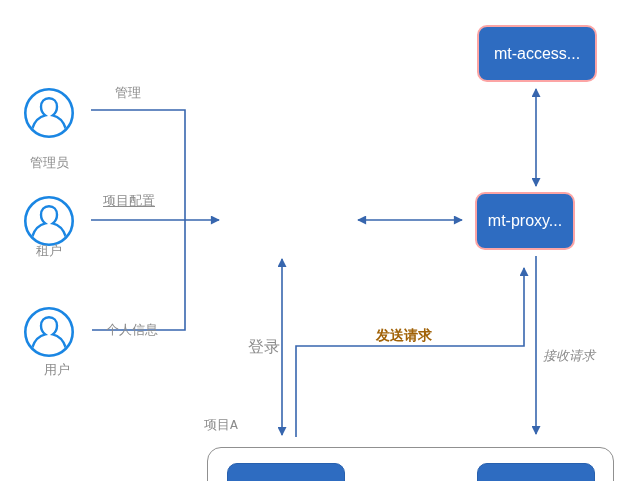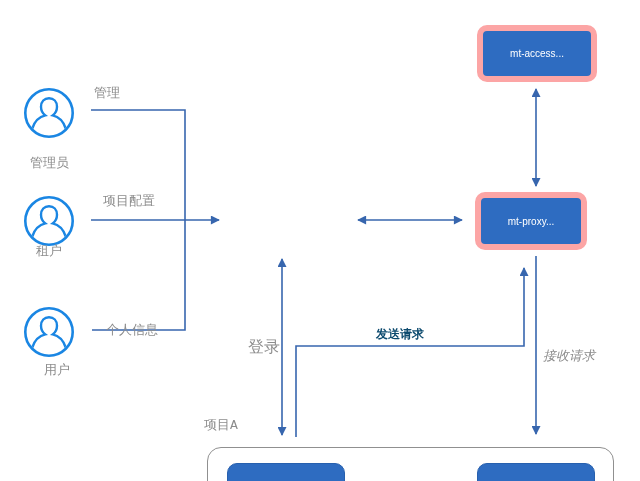--- a/index.html
+++ b/index.html
@@ -2,30 +2,30 @@
 <html><head>
 <meta charset="utf-8">
 <style>
   html,body{margin:0;padding:0;}
   body{font-family:"Liberation Sans","DejaVu Sans",sans-serif;background:#fff;}
   .canvas{position:relative;width:640px;height:481px;overflow:hidden;background:#ffffff;}
   .layer{position:absolute;left:0;top:0;width:640px;height:481px;}
   .node{
     position:absolute;
     background:#2E6CC1;
-    border:6px solid #fca5a5;
+    border:2px solid #fca5a5;
     border-radius:10px;
     color:#fff;
-    font-size:10px;
+    font-size:16px;
     display:flex;align-items:center;justify-content:center;
     box-sizing:border-box;
   }
   .node-access{left:477px;top:25px;width:120px;height:57px;}
   .node-ui{left:225px;top:191px;width:120px;height:60px;}
-  .node-proxy{left:475px;top:192px;width:112px;height:58px;}
+  .node-proxy{left:475px;top:192px;width:100px;height:58px;}
   .inner-box{
     position:absolute;
     background:#2E6CC1;
     border:1px solid #2760AE;
     border-radius:10px;
     box-sizing:border-box;
     width:118px;height:42px;
   }
   .inner-left{left:227px;top:463px;}
   .inner-right{left:477px;top:463px;}
@@ -37,30 +37,30 @@
     background:#ffffff;
     box-sizing:border-box;
   }
   .lbl{
     position:absolute;
     color:#8C8C8C;
     font-size:13px;
     white-space:nowrap;
     line-height:1;
   }
-  .lbl.strong{color:#0c4a6e;font-weight:bold;font-size:12px;}
+  .lbl.strong{color:#a16207;font-weight:bold;font-size:14px;}
   .actor-icon{position:absolute;width:52px;height:52px;}
   .icon-admin{left:23px;top:87px;}
   .icon-tenant{left:23px;top:195px;}
   .icon-user{left:23px;top:306px;}
   .name-admin{left:30px;top:156px;}
   .name-tenant{left:36px;top:244px;}
   .name-user{left:44px;top:363px;}
-  .act-manage{left:94px;top:86px;}
-  .act-config{left:103px;top:194px;}
+  .act-manage{left:115px;top:86px;}
+  .act-config{left:103px;top:194px;text-decoration:underline;}
   .act-info{left:106px;top:323px;}
   .edge-login{left:248px;top:339px;font-size:16px;}
   .edge-send{left:376px;top:328px;}
   .edge-recv{left:543px;top:349px;font-style:italic;}
   .proj-label{left:204px;top:419px;font-family:Liberation Mono, monospace;}
 </style>
 </head>
 <body>
 
 <div class="canvas">

